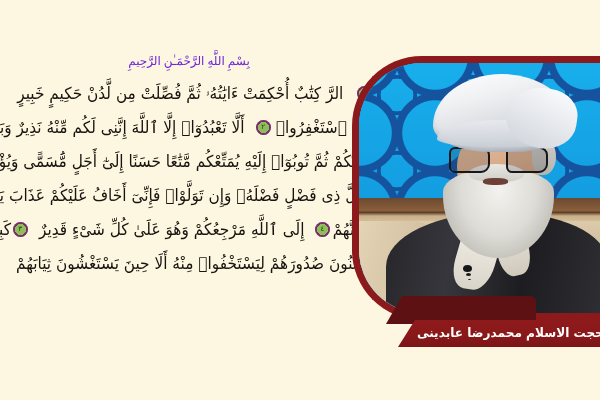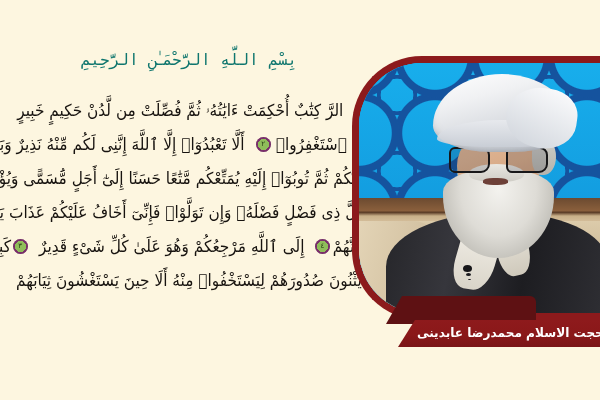--- a/index.html
+++ b/index.html
@@ -27,31 +27,31 @@
     left: 0;
     top: 48px;
     width: 378px;
     height: 290px;
     direction: rtl;
     text-align: center;
     color: #141210;
   }
 
   .bismillah {
-    font-family: Liberation Mono, monospace;
-    font-size: 16px;
+    font-family: Liberation Serif, serif;
+    font-size: 12px;
     line-height: 26px;
     letter-spacing: 0px;
-    color: #0f766e;
+    color: #6d28d9;
     white-space: nowrap;
     transform: scaleX(1.0);
   }
 
   .ayah-lines {
-    margin-top: 19px;
+    margin-top: 2px;
   }
 
   .ayah-line {
     position: relative;
     display: block;
     font-size: 16.5px;
     line-height: 34px;
     height: 34px;
     white-space: nowrap;
     color: #17130f;

